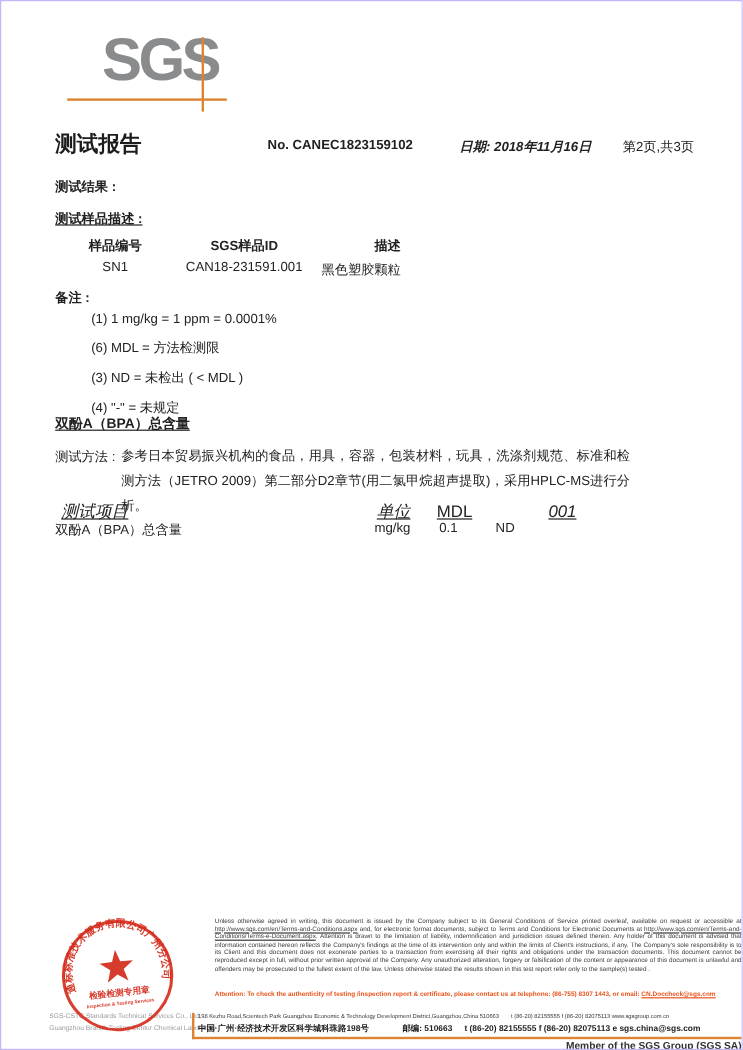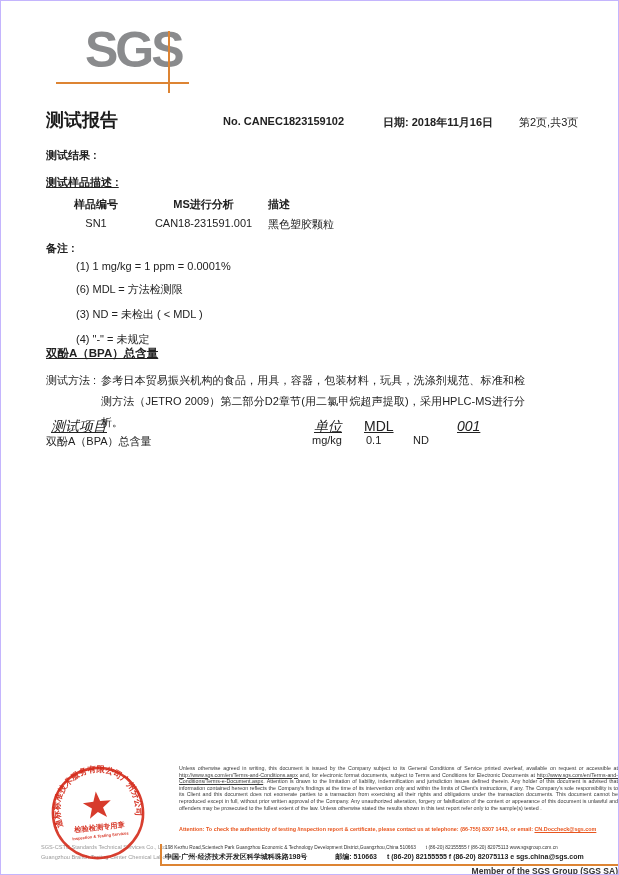--- a/index.html
+++ b/index.html
@@ -13,30 +13,30 @@
   .logo {
     position:absolute; left:84px; top:24px;
     font-size:50px; font-weight:800; letter-spacing:-3px;
     color:#8a8b8d; line-height:1;
   }
   .crop-h { position:absolute; left:55px; top:81px; width:133px; height:2px; background:#dd8433; }
   .crop-v { position:absolute; left:167px; top:30px; width:2px; height:62px; background:#dd8433; }
   
   .doc-title { position:absolute; left:45px; top:107px; font-size:18px; font-weight:700; color:#1c1c1c; }
   .report-no { position:absolute; left:222px; top:114px; font-size:11px; font-weight:700; }
-  .date-line { position:absolute; left:382px; top:114px; font-size:11px; font-weight:700; }
+  .date-line { position:absolute; left:382px; top:114px; font-size:11px; font-weight:700;font-style:italic; }
   .page-info { position:absolute; left:518px; top:114px; font-size:11px; font-weight:400; }
   .results-label { position:absolute; left:45px; top:147px; font-size:11px; font-weight:700; }
   .sample-desc-label { position:absolute; left:45px; top:174px; font-size:11px; font-weight:700; text-decoration:underline; }
   
   .sample-table { position:absolute; left:50px; top:196px; display:grid; grid-template-columns:90px 125px auto; row-gap:5px; font-size:11px; }
   .sample-table .hdr { font-weight:700; }
   .sample-table .c1 { text-align:center; }
   .sample-table .c2 { text-align:center; }
-  .sample-table .c3 { text-align:left; padding-left:2px; }
+  .sample-table .c3 { text-align:right; padding-left:2px; }
   
   .notes-label { position:absolute; left:45px; top:240px; font-size:11px; font-weight:700; }
   .notes { position:absolute; left:75px; top:259px; font-size:11px; display:flex; flex-direction:column; gap:10px; }
   
   .bpa-heading { position:absolute; left:45px; top:345px; font-size:11.5px; font-weight:700; text-decoration:underline; }
   .method-label { position:absolute; left:45px; top:372px; font-size:11px; }
   .method-text { position:absolute; left:100px; top:369px; width:424px; font-size:11px; line-height:21px; text-align:justify; }
   
   .rt-h { position:absolute; top:417px; font-size:14px; text-decoration:underline; }
   .rt-h.i { font-style:italic; }
@@ -74,21 +74,21 @@
   <div class="doc-title">测试报告</div>
   <div class="report-no">No. CANEC1823159102</div>
   <div class="date-line">日期: 2018年11月16日</div>
   <div class="page-info">第2页,共3页</div>
 
   <div class="results-label">测试结果 :</div>
   <div class="sample-desc-label">测试样品描述 :</div>
 
   <div class="sample-table">
     <div class="hdr c1">样品编号</div>
-    <div class="hdr c2">MS进行分析</div>
+    <div class="hdr c2">SGS样品ID</div>
     <div class="hdr c3">描述</div>
     <div class="c1">SN1</div>
     <div class="c2">CAN18-231591.001</div>
     <div class="c3">黑色塑胶颗粒</div>
   </div>
 
   <div class="notes-label">备注 :</div>
   <div class="notes">
     <div>(1) 1 mg/kg = 1 ppm = 0.0001%</div>
     <div>(6) MDL = 方法检测限</div>

